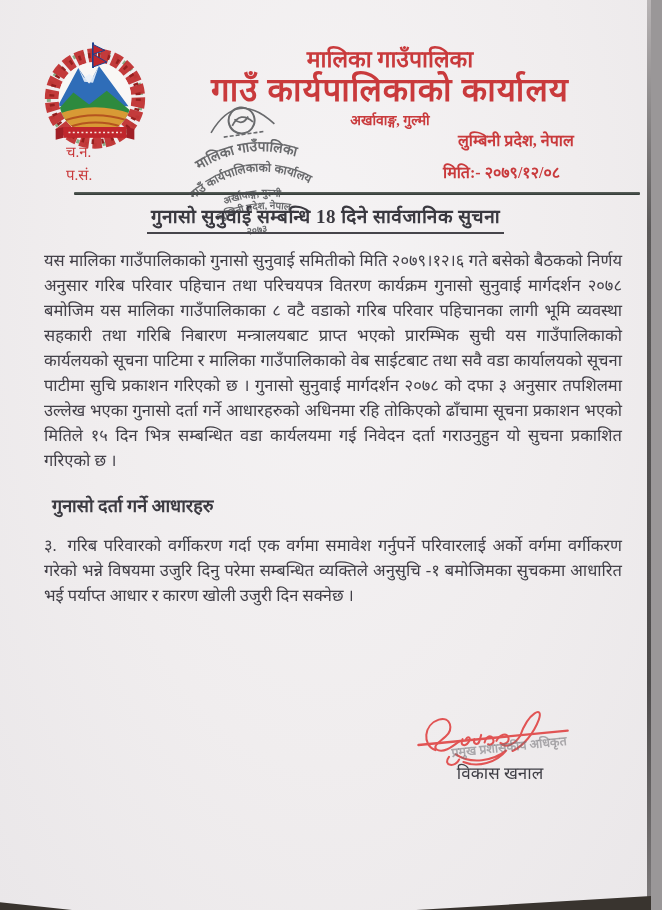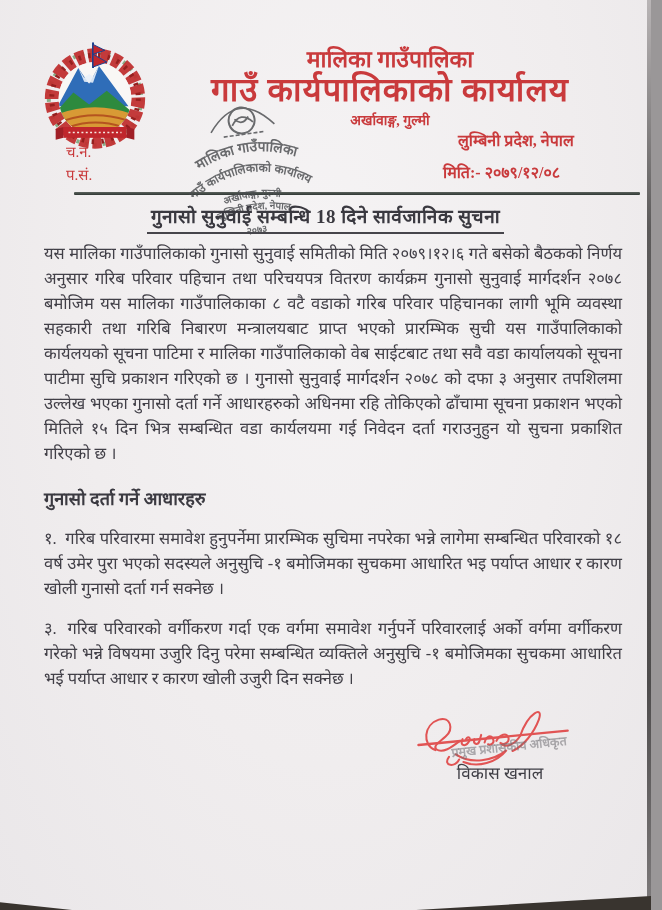--- a/index.html
+++ b/index.html
@@ -26,22 +26,22 @@
     background:linear-gradient(#5c635e, #2f3733); border-radius:1px; }
   
   .round-stamp { position:absolute; left:158px; top:96px; width:180px; height:140px;
     transform:rotate(-8deg); opacity:.82; }
   .round-stamp text { fill:#4b4d50; font-weight:bold; font-family:"Liberation Serif",serif; }
   
   .doc-title { position:absolute; left:0; top:203px; width:100%; text-align:center; }
   .doc-title span { display:inline-block; font-size:19px; font-weight:bold; color:#3a3940;
     border-bottom:2.5px solid #46454b; padding:0 4px 3px; letter-spacing:.5px; }
   .body-text { position:absolute; left:44px; top:237px; width:578px; }
-  .body-text p { margin:4px 0 15px; font-size:16.5px; line-height:25px; text-align:justify; color:#413f47; }
-  .section-heading { margin:20px 0 16px; font-size:18px; font-weight:bold; color:#3b3a41; }
+  .body-text p { margin:11px 0 15px; font-size:16.5px; line-height:25px; text-align:justify; color:#413f47; }
+  .section-heading { margin:20px 8px 16px; font-size:18px; font-weight:bold; color:#3b3a41; }
   .item-number { font-weight:normal; margin-right:4px; }
   
   .sig-block { position:absolute; left:372px; top:698px; width:256px; text-align:center; }
   .sig-ink { position:absolute; left:38px; top:0; width:178px; height:78px; }
   .sig-stamp-faint { position:absolute; left:52px; top:40px; width:170px;
     transform:rotate(-6deg); font-size:12.5px; font-weight:bold;
     color:rgba(112,109,114,.55); white-space:nowrap; }
   .sig-name { padding-top:64px; font-size:17px; color:#3f3e45; line-height:23px;font-family:Liberation Serif, serif; }
   .sig-designation { font-size:17px; color:#3f3e45; line-height:23px; }
   
@@ -119,24 +119,20 @@
   </svg>
 
   <div class="doc-title">
     <span>गुनासो सुनुवाई सम्बन्धि 18 दिने सार्वजानिक सुचना</span>
   </div>
 
   <div class="body-text">
     <p>यस मालिका गाउँपालिकाको गुनासो सुनुवाई समितीको मिति २०७९।१२।६  गते बसेको बैठकको निर्णय अनुसार गरिब परिवार पहिचान तथा परिचयपत्र वितरण कार्यक्रम गुनासो सुनुवाई मार्गदर्शन २०७८ बमोजिम यस मालिका गाउँपालिकाका ८ वटै वडाको गरिब परिवार पहिचानका लागी भूमि व्यवस्था सहकारी तथा गरिबि निबारण मन्त्रालयबाट प्राप्त भएको प्रारम्भिक सुची यस गाउँपालिकाको कार्यलयको सूचना पाटिमा र मालिका गाउँपालिकाको वेब साईटबाट तथा सवै वडा कार्यालयको सूचना पाटीमा सुचि प्रकाशन गरिएको छ । गुनासो सुनुवाई मार्गदर्शन २०७८ को दफा ३ अनुसार तपशिलमा उल्लेख भएका गुनासो दर्ता गर्ने आधारहरुको अधिनमा रहि तोकिएको ढाँचामा  सूचना प्रकाशन भएको मितिले १५ दिन भित्र सम्बन्धित वडा कार्यलयमा  गई निवेदन दर्ता गराउनुहुन यो सुचना प्रकाशित गरिएको छ ।</p>
     <div class="section-heading">गुनासो दर्ता गर्ने आधारहरु</div>
     <p>
-      <span class="item-number">१.</span>
-      <span>गरिब परिवारमा समावेश हुनुपर्नेमा प्रारम्भिक सुचिमा नपरेका भन्ने लागेमा सम्बन्धित परिवारको १८ वर्ष उमेर पुरा भएको सदस्यले अनुसुचि -१ बमोजिमका सुचकमा आधारित भइ पर्याप्त आधार र कारण खोली गुनासो दर्ता गर्न सक्नेछ ।</span>
-    </p>
-    <p>
       <span class="item-number">३.</span>
       <span>गरिब परिवारको वर्गीकरण गर्दा एक वर्गमा समावेश गर्नुपर्ने परिवारलाई अर्को वर्गमा वर्गीकरण गरेको भन्ने विषयमा उजुरि दिनु परेमा सम्बन्धित व्यक्तिले अनुसुचि -१ बमोजिमका सुचकमा आधारित भई पर्याप्त आधार र कारण खोली उजुरी दिन सक्नेछ ।</span>
     </p>
   </div>
 
   <div class="sig-block">
     <svg class="sig-ink" viewBox="0 0 210 85">
       <g fill="none" stroke="#e04848" stroke-width="2.4" stroke-linecap="round" opacity=".92">
         <path d="M30,58 C14,52 16,28 34,22 C48,18 52,33 42,42 C34,49 27,53 31,57 C39,63 51,53 59,47"></path>
         <path d="M62,45 C58,53 66,55 70,47 C72,43 68,41 66,45"></path>

